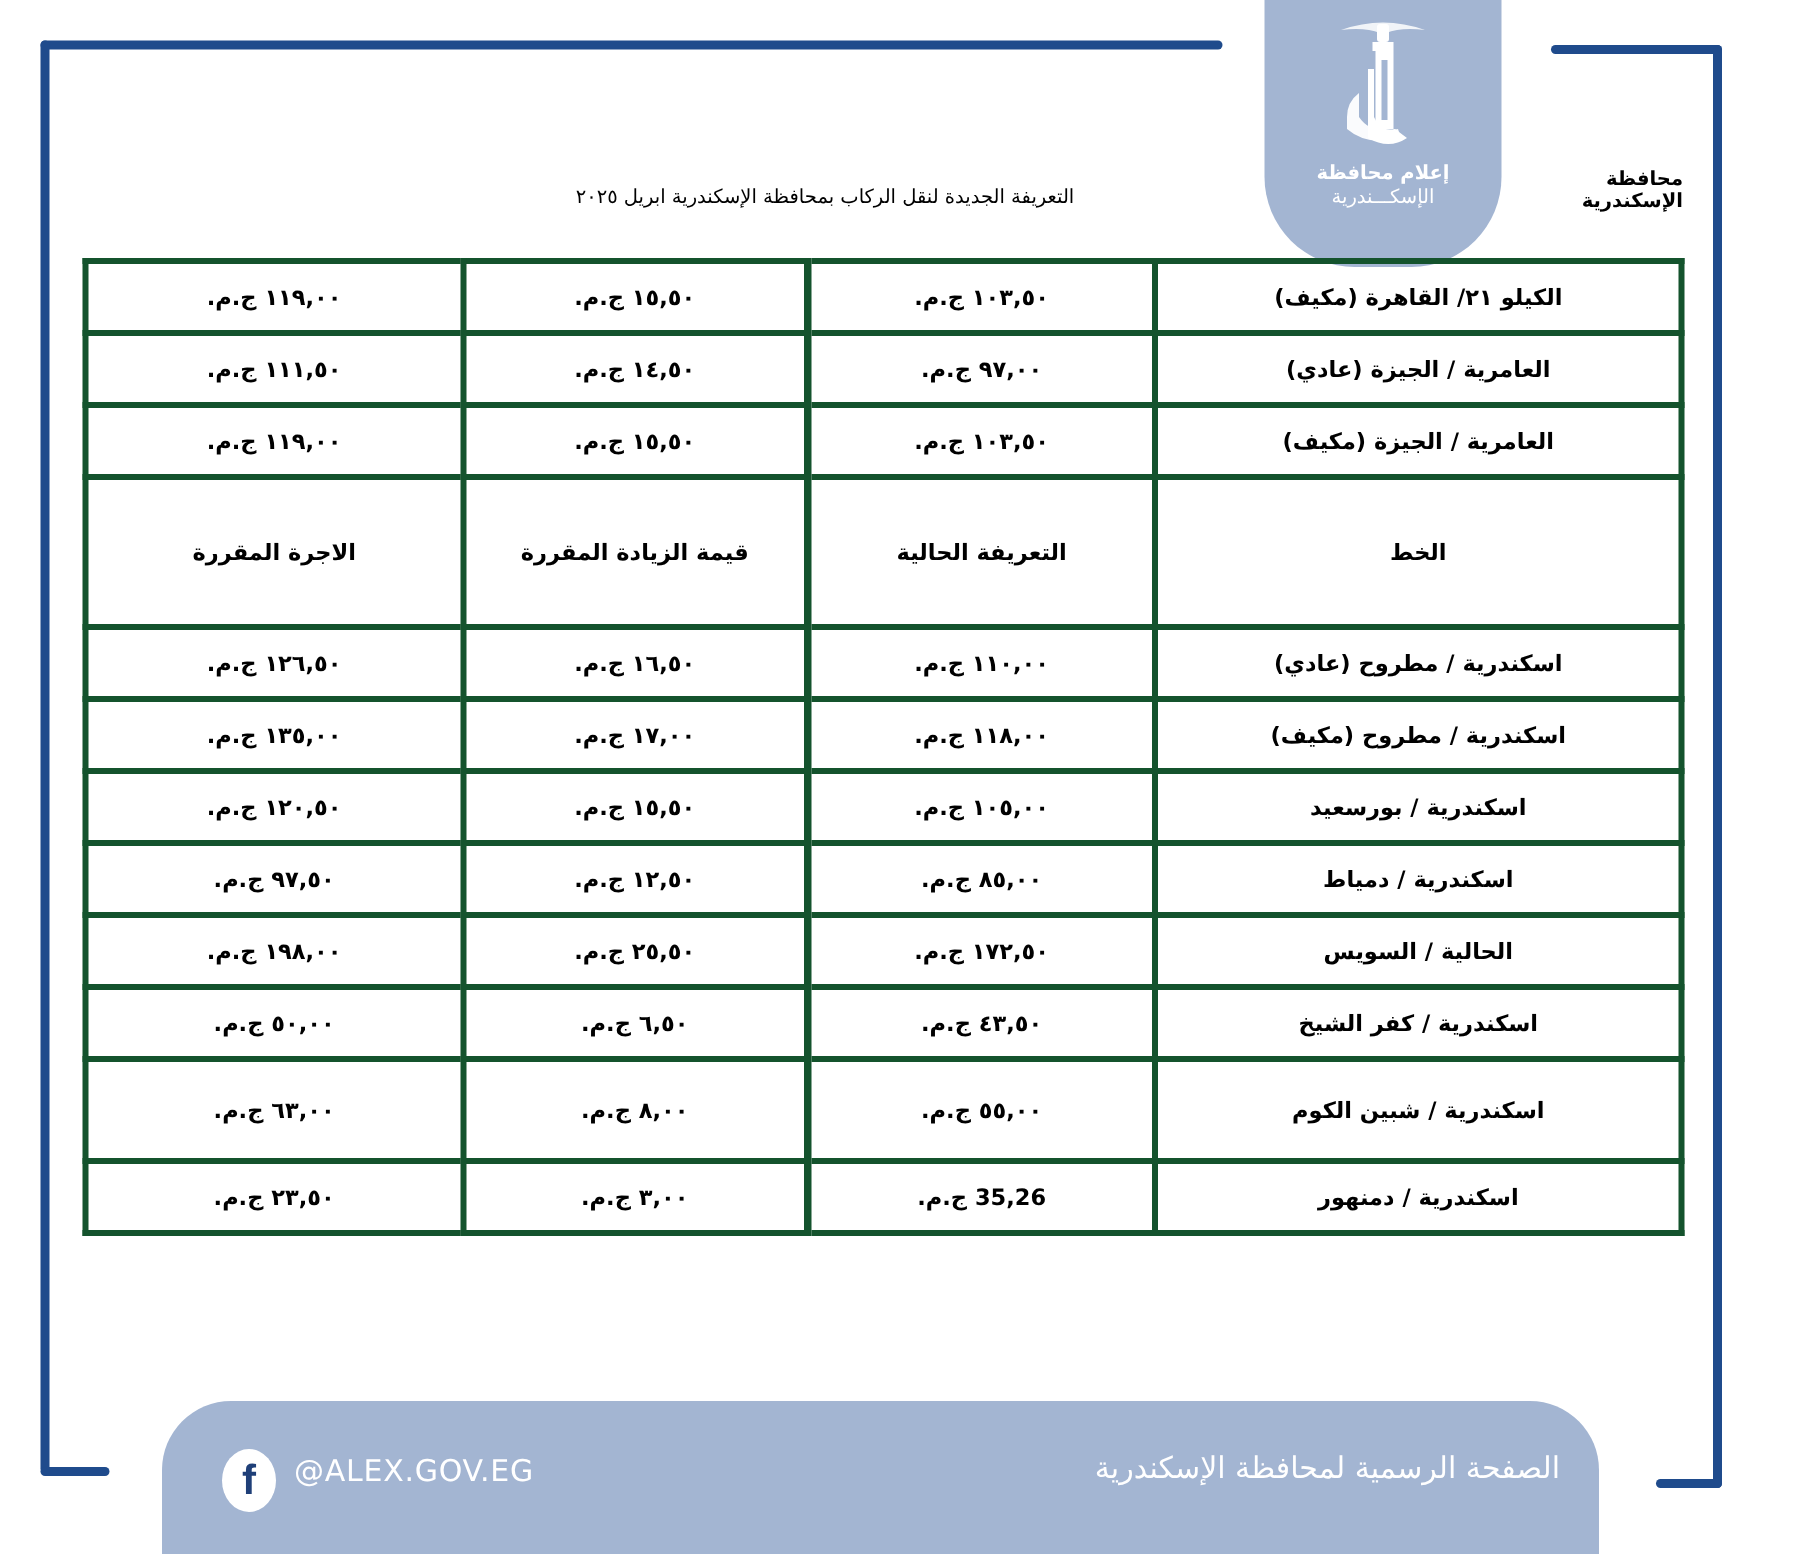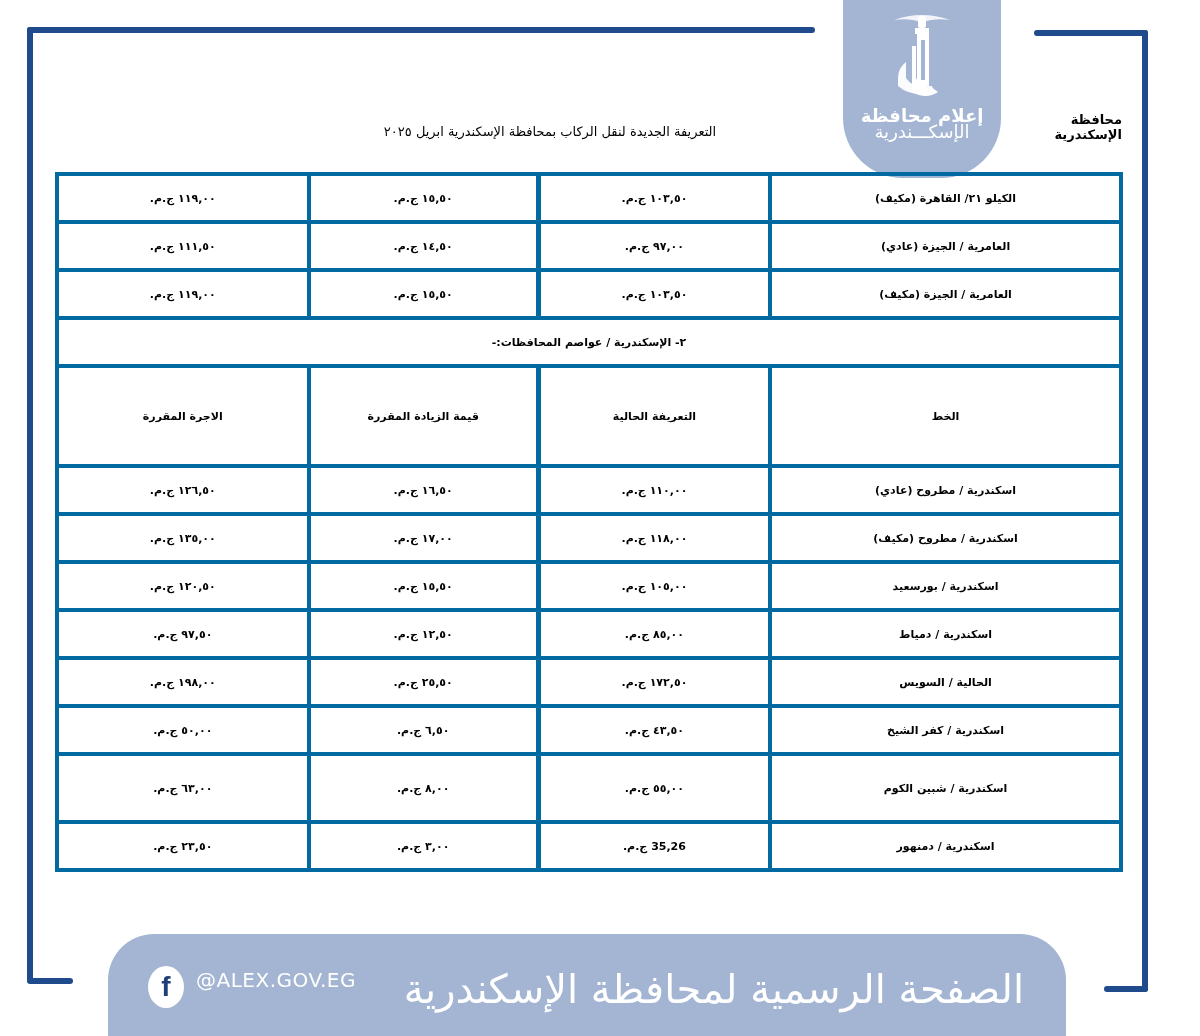--- a/index.html
+++ b/index.html
@@ -10,40 +10,40 @@
     color: #000;
   }
   .frame-line { position: absolute; background: #1f4b8c; border-radius: 4px; }
   .logo-badge {
     position: absolute; left: 843px; top: 0; width: 158px; height: 178px;
     background: #a3b5d2; border-radius: 0 0 60px 60px;
     display: flex; flex-direction: column; align-items: center;
   }
   .logo-mark { margin-top: 6px; }
   .logo-text {
-    color: #ffffff; font-size: 18px; line-height: 16px; text-align: center;
+    color: #ffffff; font-size: 13px; line-height: 16px; text-align: center;
     direction: rtl; font-weight: bold; margin-top: 2px;
   }
   .logo-text .l2 { letter-spacing: 3px; font-weight: normal; }
   .doc-title {
     position: absolute; top: 124px; left: 330px; width: 440px; text-align: center;
     direction: rtl; font-weight: normal; font-size: 13px;
   }
   .gov-name {
     position: absolute; top: 112px; left: 1010px; width: 112px; text-align: right;
     direction: rtl; font-weight: bold; font-size: 13px;
   }
   table.fares {
     position: absolute; left: 55px; top: 172px; width: 1068px;
     border-collapse: collapse; direction: rtl; table-layout: fixed;
     border: 4px solid #000;
   }
   table.fares td {
-    border: 4px solid #0369a1; text-align: center; font-weight: bold;
-    font-size: 11px; padding: 0; height: 44px;
+    border: 4px solid #14532d; text-align: center; font-weight: bold;
+    font-size: 15px; padding: 0; height: 44px;
   }
   table.fares td.c-line { width: 342px; }
   table.fares td.c-cur { width: 224px; border-left-width: 5px; }
   table.fares td.c-inc { width: 222px; }
   table.fares td.c-new { width: 244px; }
   table.fares tr.section td { height: 44px; }
   table.fares tr.head td { height: 96px; }
   table.fares tr.tall td { height: 64px; }
   .footer-bar {
     position: absolute; left: 108px; top: 934px; width: 958px; height: 110px;
@@ -54,21 +54,21 @@
     background: #fff; border-radius: 50%;
     display: flex; align-items: center; justify-content: center;
     color: #1f3f78; font-weight: bold; font-size: 28px;
     font-family: "Liberation Sans", sans-serif;
   }
   .fb-handle {
     position: absolute; left: 88px; top: 34px; color: #fff; font-size: 20px;
     font-family: "DejaVu Sans", sans-serif; letter-spacing: 0.5px;
   }
   .fb-arabic {
-    position: absolute; right: 42px; top: 32px; color: #fff; font-size: 40px;
+    position: absolute; right: 26px; top: 32px; color: #fff; font-size: 20px;
     direction: rtl; font-family: "DejaVu Sans", sans-serif;
   }
 </style>
 </head>
 <body>
 
 <div class="frame-line" style="left:27px; top:27px; width:788px; height:6px;"></div>
 <div class="frame-line" style="left:27px; top:27px; width:6px; height:955px;"></div>
 <div class="frame-line" style="left:27px; top:978px; width:46px; height:6px;"></div>
 <div class="frame-line" style="left:1034px; top:30px; width:114px; height:6px;"></div>
@@ -108,23 +108,20 @@
       <td class="c-line">العامرية / الجيزة (عادي)</td>
       <td class="c-cur">٩٧,٠٠ ج.م.</td>
       <td class="c-inc">١٤,٥٠ ج.م.</td>
       <td class="c-new">١١١,٥٠ ج.م.</td>
     </tr>
     <tr>
       <td class="c-line">العامرية / الجيزة (مكيف)</td>
       <td class="c-cur">١٠٣,٥٠ ج.م.</td>
       <td class="c-inc">١٥,٥٠ ج.م.</td>
       <td class="c-new">١١٩,٠٠ ج.م.</td>
-    </tr>
-    <tr class="section">
-      <td colspan="4">٢- الإسكندرية / عواصم المحافظات:-</td>
     </tr>
     <tr class="head">
       <td class="c-line">الخط</td>
       <td class="c-cur">التعريفة الحالية</td>
       <td class="c-inc">قيمة الزيادة المقررة</td>
       <td class="c-new">الاجرة المقررة</td>
     </tr>
     <tr>
       <td class="c-line">اسكندرية / مطروح (عادي)</td>
       <td class="c-cur">١١٠,٠٠ ج.م.</td>

